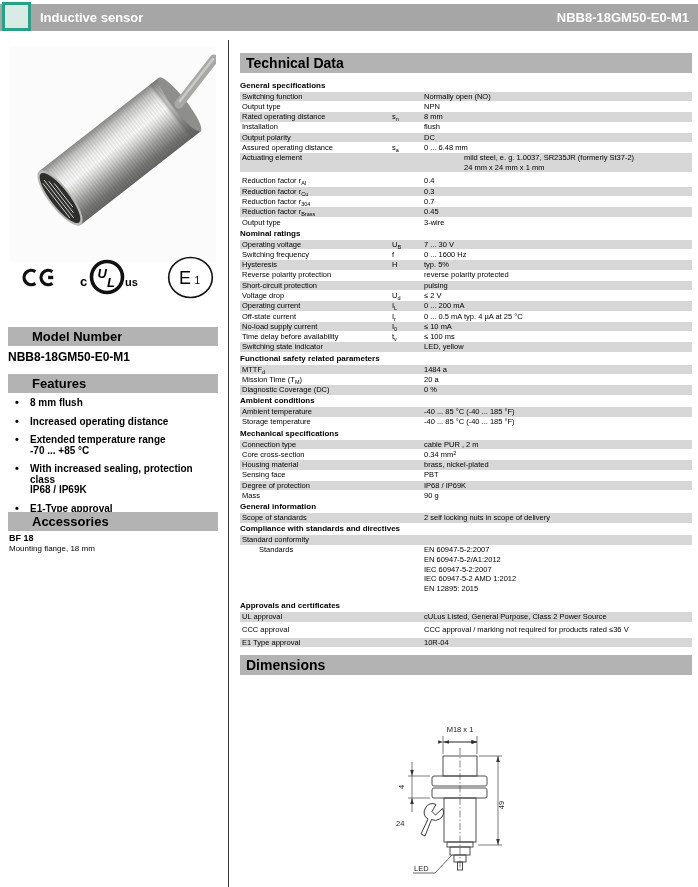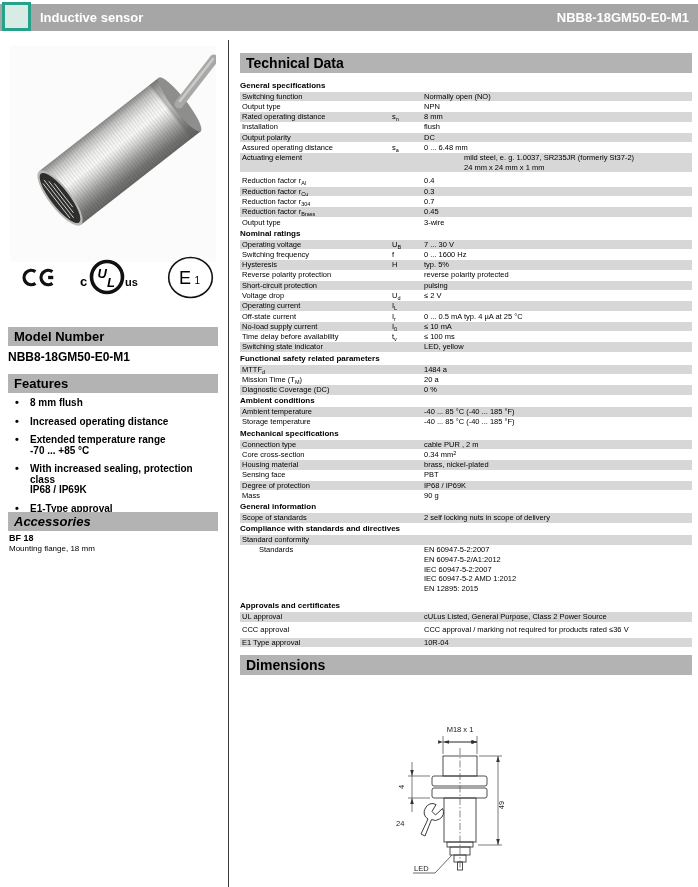--- a/index.html
+++ b/index.html
@@ -15,28 +15,28 @@
 
   #vdivider { position:absolute; left:228px; top:40px; width:1px; height:847px; background:#3a3a3a; }
 
   
   #photo { position:absolute; left:10px; top:46px; width:206px; height:216px; background:#fbfbfb; }
   .mark { position:absolute; }
   #mark-ce { left:22px; top:267px; }
   #mark-ul { left:79px; top:257px; }
   #mark-e1 { left:167px; top:256px; }
 
-  .secbar { position:absolute; left:8px; width:210px; height:19px; background:#b3b3b3; font-size:13px; font-weight:bold; line-height:19px; padding-left:6px; }
+  .secbar { position:absolute; left:8px; width:210px; height:19px; background:#b3b3b3; font-size:13px; font-weight:bold; line-height:19px; padding-left:24px; }
   #bar-model { top:327px; }
   #model-no { position:absolute; left:8px; top:350px; font-size:12px; font-weight:bold; }
   #bar-features { top:374px; }
   #features { position:absolute; left:8px; top:398px; width:207px; }
   .feat { position:relative; padding-left:22px; font-size:10px; font-weight:bold; line-height:10.5px; margin-bottom:8px; white-space:pre-line; }
   .feat::before { content:"\2022"; position:absolute; left:7px; top:-1px; font-size:11px; }
-  #bar-acc { top:512px;font-style:italic; }
+  #bar-acc { top:512px; }
   #acc-name { position:absolute; left:9px; top:533px; font-size:9px; font-weight:bold; }
   #acc-desc { position:absolute; left:9px; top:544px; font-size:8px; }
 
   
   .bigbar { position:absolute; left:240px; width:452px; height:20px; background:#b3b3b3; font-size:14px; font-weight:bold; line-height:20px; padding-left:6px; }
   #bar-td { top:53px; }
   #bar-dim { top:655px; }
 
   #tech-table { position:absolute; left:240px; top:79px; width:452px; }
   .t-sec { font-size:8px; font-weight:bold; line-height:10px; margin:1.5px 0 1px; }
@@ -237,20 +237,21 @@
         <span class="t-val">pulsing</span>
       </div>
       <div class="t-row">
         <span class="t-label">Voltage drop</span>
         <span class="t-sym">U<sub>d</sub></span>
         <span class="t-val">≤ 2 V</span>
       </div>
       <div class="t-row shade">
         <span class="t-label">Operating current</span>
         <span class="t-sym">I<sub>L</sub></span>
+        <span class="t-val">0 ... 200 mA</span>
       </div>
       <div class="t-row">
         <span class="t-label">Off-state current</span>
         <span class="t-sym">I<sub>r</sub></span>
         <span class="t-val">0 ... 0.5 mA typ. 4 µA at 25 °C</span>
       </div>
       <div class="t-row shade">
         <span class="t-label">No-load supply current</span>
         <span class="t-sym">I<sub>0</sub></span>
         <span class="t-val">≤ 10 mA</span>

